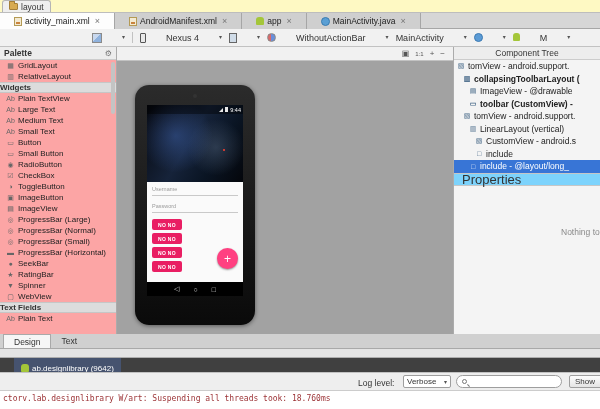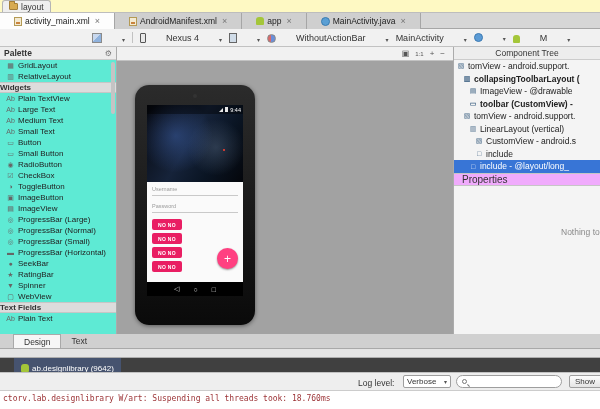--- a/index.html
+++ b/index.html
@@ -22,34 +22,34 @@
   .etab.active{background:#fdfdfd}
   .etab .x{color:#777;font-size:9px;margin-left:2px}
   .ic-xml{width:8px;height:9px;background:#f3ead2;border:1px solid #b49a55;position:relative;flex:0 0 8px}
   .ic-xml::after{content:"";position:absolute;left:1px;bottom:1px;width:4px;height:2px;background:#c9833d}
   .ic-droid{width:8px;height:8px;background:#a4c639;border-radius:3px 3px 1px 1px;flex:0 0 8px}
   .ic-class{width:9px;height:9px;background:#5a9fd4;border:1px solid #3a7cb0;border-radius:50%;flex:0 0 9px}
 
   
   .toolbar{position:absolute;left:0;top:29px;width:600px;height:18px;background:#f1f1f1;
            border-bottom:1px solid #c2c2c2;display:flex;align-items:center;gap:7px;padding-left:92px}
-  .combo{display:inline-flex;align-items:flex-end;gap:20px}
+  .combo{display:inline-flex;align-items:flex-start;gap:20px}
   .dd{font-size:6px;color:#555}
   .tsep{width:1px;height:11px;background:#c2c2c2}
   .ic-cfg{width:10px;height:10px;border:1px solid #8a8a8a;background:linear-gradient(135deg,#c8d8ee 50%,#8fb2dd 50%)}
   .ic-phone{width:6px;height:10px;border:1px solid #555;border-radius:1px;background:#e8e8e8}
   .ic-orient{width:8px;height:10px;border:1px solid #666;background:#d0dce8}
   .ic-theme{width:9px;height:9px;border-radius:50%;background:linear-gradient(90deg,#d96a6a 50%,#6a8fd9 50%);border:1px solid #888}
   .ic-globe{width:9px;height:9px;border-radius:50%;background:#5b9bd5;border:1px solid #3d7ab3}
   .ic-droid-sm{width:7px;height:8px;background:#a4c639;border-radius:3px 3px 1px 1px}
 
   
   .main{position:absolute;left:0;top:47px;width:600px;height:287px}
 
-  .palette{position:absolute;left:0;top:0;width:117px;height:287px;background:#5eead4;
+  .palette{position:absolute;left:0;top:0;width:117px;height:287px;background:#fca5a5;
            border-right:1px solid #ababab;overflow:hidden}
   .pal-header{height:13px;display:flex;align-items:center;padding:0 4px;font-size:8.5px;font-weight:bold;
               background:#ededed;border-bottom:1px solid #ccc}
   .pal-header .spacer{flex:1}
   .gear{font-size:8px;color:#777;font-weight:normal}
   .prow{height:11px;display:flex;align-items:center;gap:3px;padding-left:6px;font-size:8px;color:#222;
         white-space:nowrap;overflow:hidden}
   .picon{width:9px;flex:0 0 9px;font-size:7px;color:#666;text-align:center}
   .psec{height:11px;display:flex;align-items:center;font-size:8px;font-weight:bold;
         background:#dcdcdc;border-top:1px solid #c6c6c6;border-bottom:1px solid #c6c6c6}
@@ -95,27 +95,27 @@
               border-left:1px solid #ababab;overflow:hidden}
   .ct-header{height:13px;display:flex;align-items:center;justify-content:center;font-size:8.5px;
              background:#ededed;border-bottom:1px solid #ccc}
   .trow{height:12.5px;display:flex;align-items:center;gap:3px;font-size:8.5px;white-space:nowrap;
         overflow:hidden;padding-left:3px;color:#222}
   .ticon{font-size:7px;color:#4a6b8a;flex:0 0 8px;text-align:center}
   .trow.i1{padding-left:9px}.trow.i2{padding-left:15px}.trow.i3{padding-left:21px}
   .trow.bold{font-weight:bold}
   .trow.sel{color:#fff}
   .trow.sel .ticon{color:#dce6f5}
-  .props-header{height:13px;display:flex;align-items:center;padding-left:8px;font-size:10px;
-                background:#f0abfc;border-top:1px solid #c6c6c6;border-bottom:1px solid #c6c6c6}
+  .props-header{height:13px;display:flex;align-items:center;padding-left:8px;font-size:13px;
+                background:#7dd3fc;border-top:1px solid #c6c6c6;border-bottom:1px solid #c6c6c6}
   .props-empty{position:absolute;left:107px;top:180px;font-size:8.5px;color:#8a8a8a;white-space:nowrap}
 
   
   .mode-tabs{position:absolute;left:0;top:334px;width:600px;height:15px;background:#d0d0d0;
-             border-bottom:1px solid #a9a9a9;display:flex;align-items:stretch;padding-left:13px}
+             border-bottom:1px solid #a9a9a9;display:flex;align-items:stretch;padding-left:3px}
   .mtab{display:flex;align-items:center;padding:0 10px;font-size:8.5px}
   .mtab.active{background:#f6f6f6;border:1px solid #a9a9a9;border-bottom:none}
   .gapstrip{position:absolute;left:0;top:349px;width:600px;height:8px;background:#e4e4e4}
   .montabs{position:absolute;left:0;top:357px;width:600px;height:21px;background:#404040;
            border-top:1px solid #adadad;display:flex;padding-left:14px}
   .proc-tab{display:flex;align-items:center;gap:3px;padding:0 7px;background:#46536f;color:#fff;font-size:8px}
   .controls{position:absolute;left:0;top:372px;width:600px;height:18px;background:#eee;border-top:1px solid #c2c2c2}
   .ll-label{position:absolute;left:358px;top:5px;font-size:8.5px}
   .ll-select{position:absolute;left:403px;top:2px;width:48px;height:13px;background:#fff;border:1px solid #9e9e9e;
              border-radius:2px;display:flex;align-items:center;justify-content:space-between;padding:0 3px;font-size:8px}

